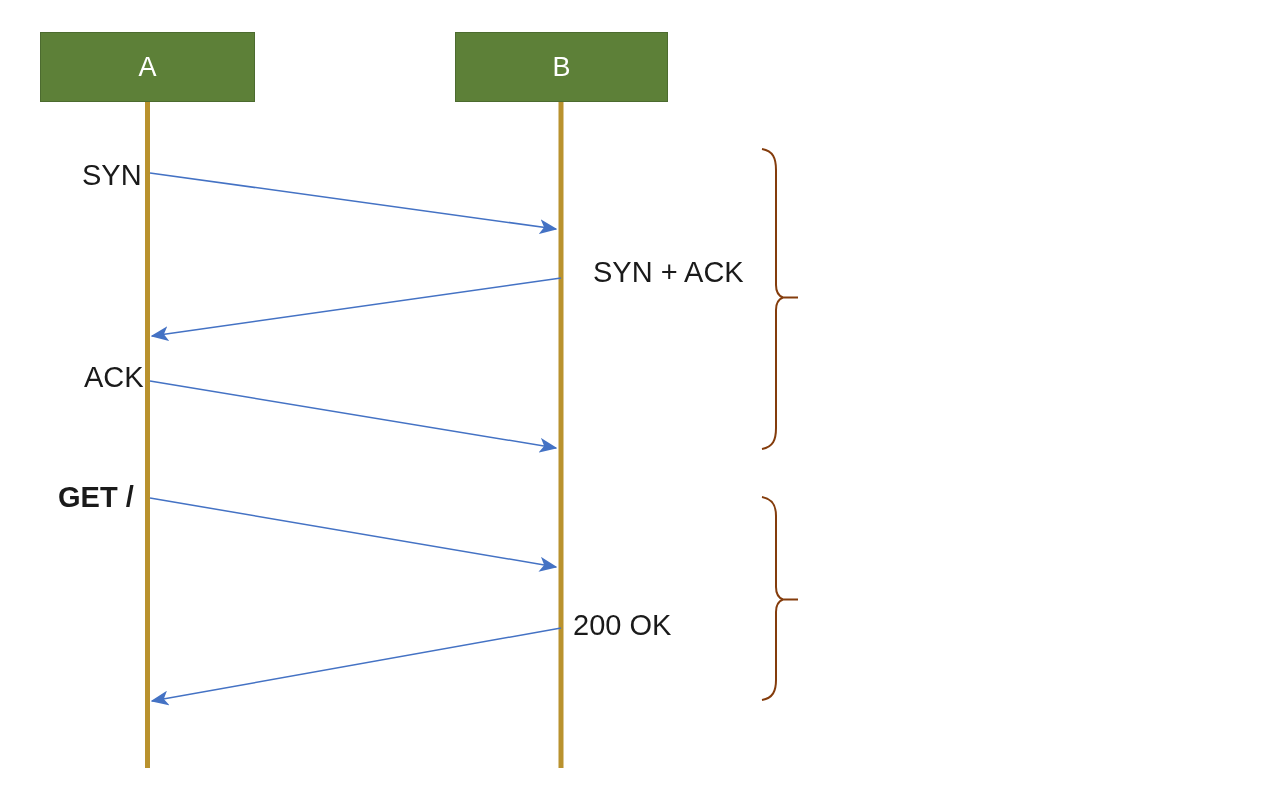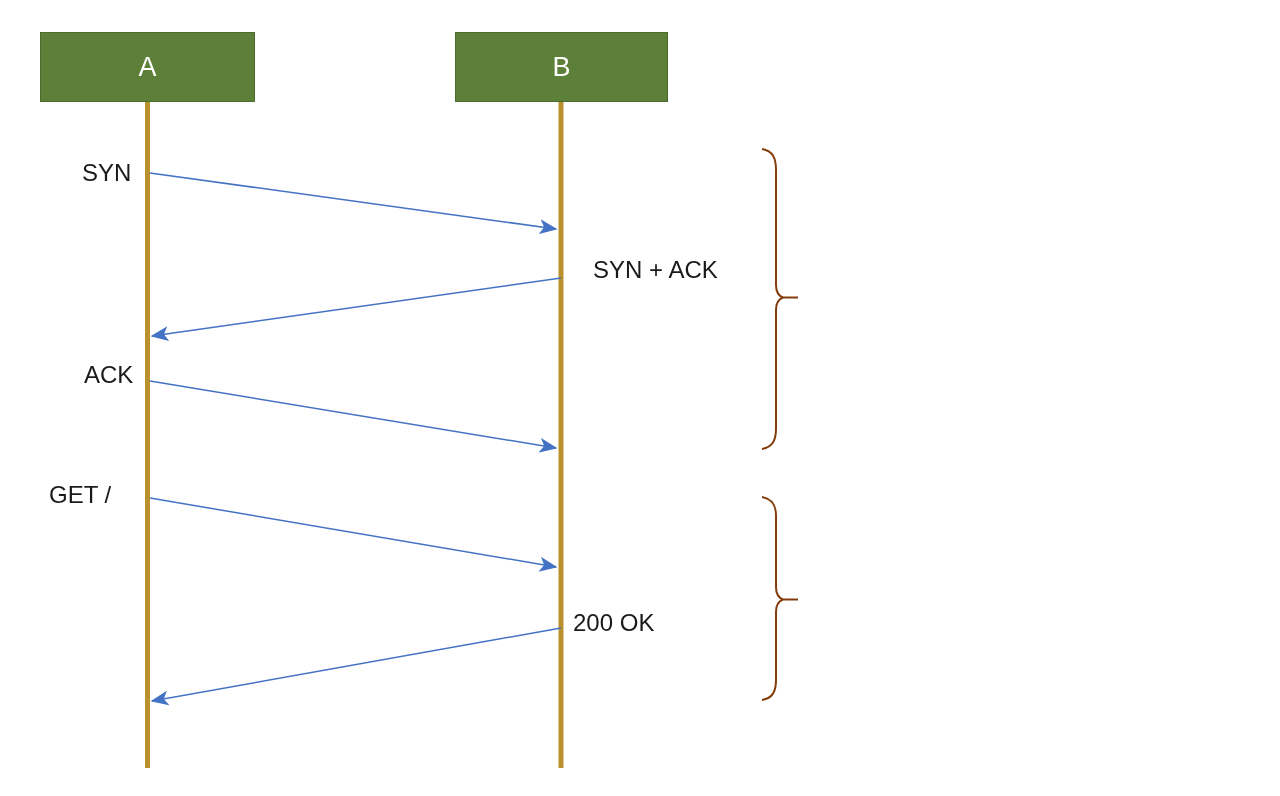--- a/index.html
+++ b/index.html
@@ -43,21 +43,21 @@
     position: absolute;
     left: 0; top: 0;
     width: 1280px; height: 796px;
   }
   .lifeline { stroke: var(--lifeline); stroke-width: 5; }
   .msg-line { stroke: var(--arrow); stroke-width: 1.5; fill: none; }
   .bracket { stroke: var(--bracket); stroke-width: 2; fill: none; }
   .label {
     position: absolute;
     color: var(--text);
-    font-size: 24px;
+    font-size: 29px;
     white-space: nowrap;
     line-height: 1.15;
   }
 </style>
 </head>
 <body>
 
 <div class="canvas">
 
   <div class="participant a">
@@ -87,17 +87,17 @@
              C779,299 776,302 776,310 L776,428 C776,440 773,447 762,449
              M783,297.5 L798,297.5"></path>
     <path class="bracket" d="M762,497 C773,499 776,506 776,516 L776,587 C776,595 779,598 783,599.5
              C779,601 776,604 776,612 L776,680 C776,691 773,698 762,700
              M783,599.5 L798,599.5"></path>
   </svg>
 
   <div class="label" style="left:82px;  top:159px;">SYN</div>
   <div class="label" style="left:572px; top:256px;margin-left:21px;">SYN + ACK</div>
   <div class="label" style="left:84px;  top:361px;">ACK</div>
-  <div class="label" style="left:49px;  top:481px;">GET /</div>
+  <div class="label" style="left:58px;  top:481px;font-weight:bold;">GET /</div>
   <div class="label" style="left:573px; top:609px;">200 OK</div>
 
 
 </div>
 
 </body></html>

